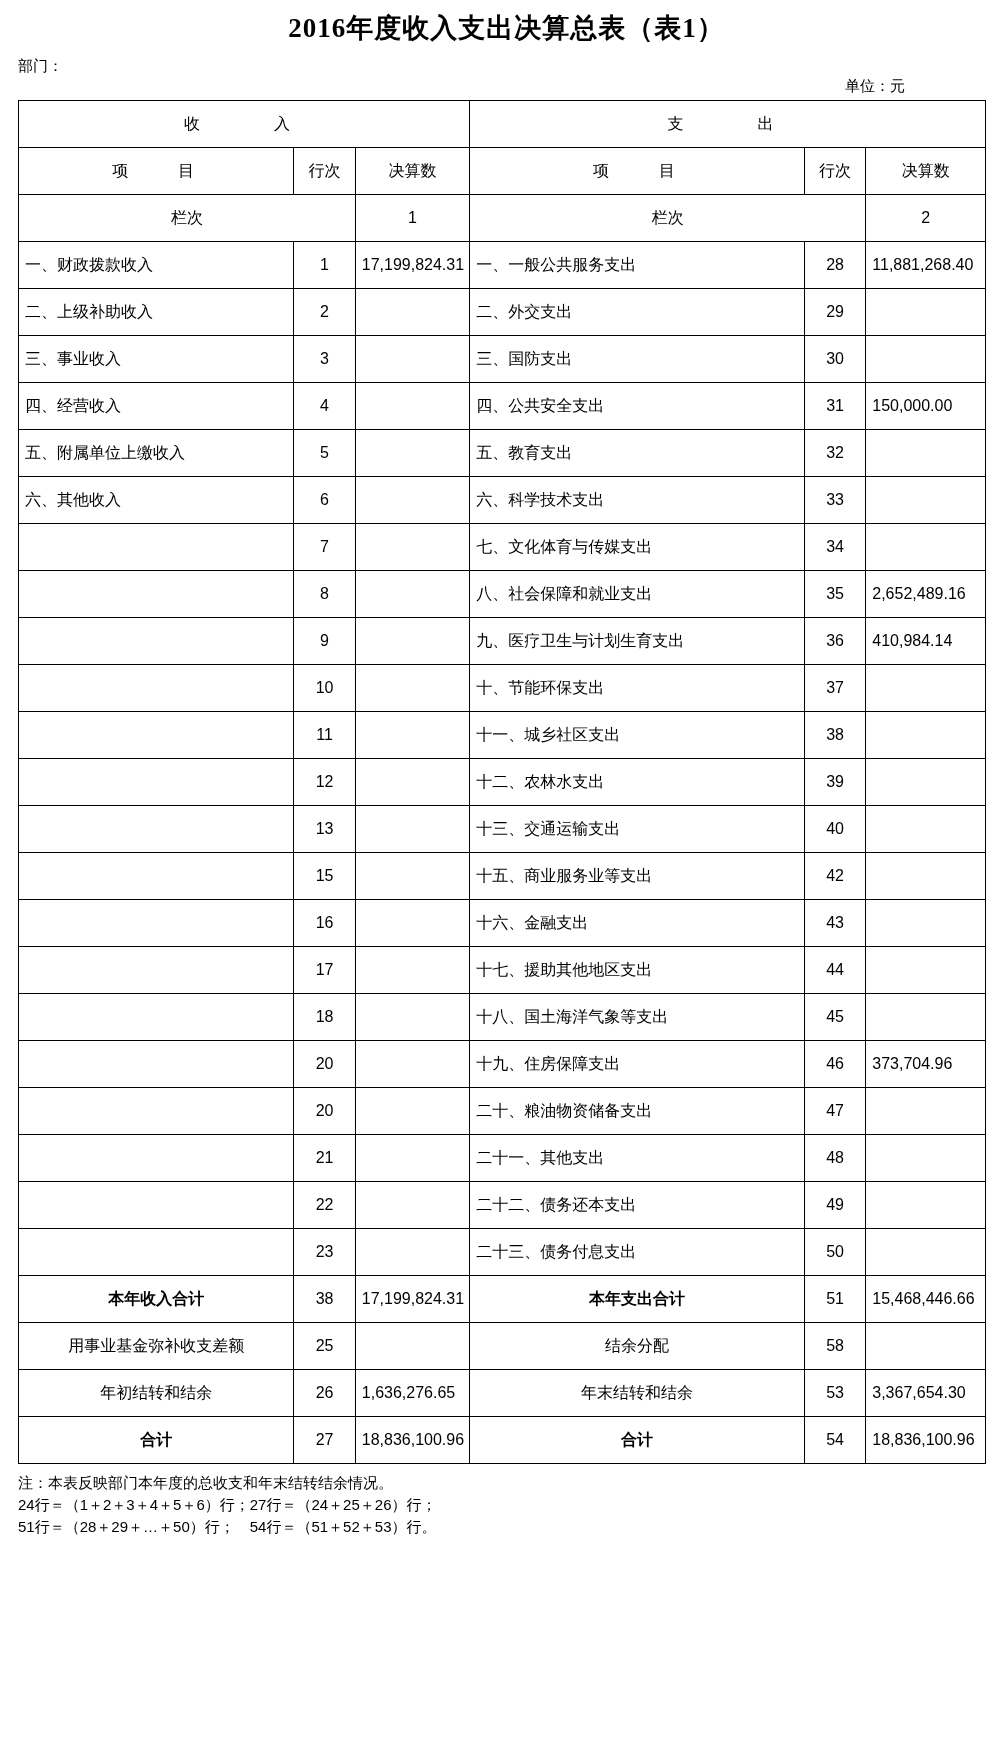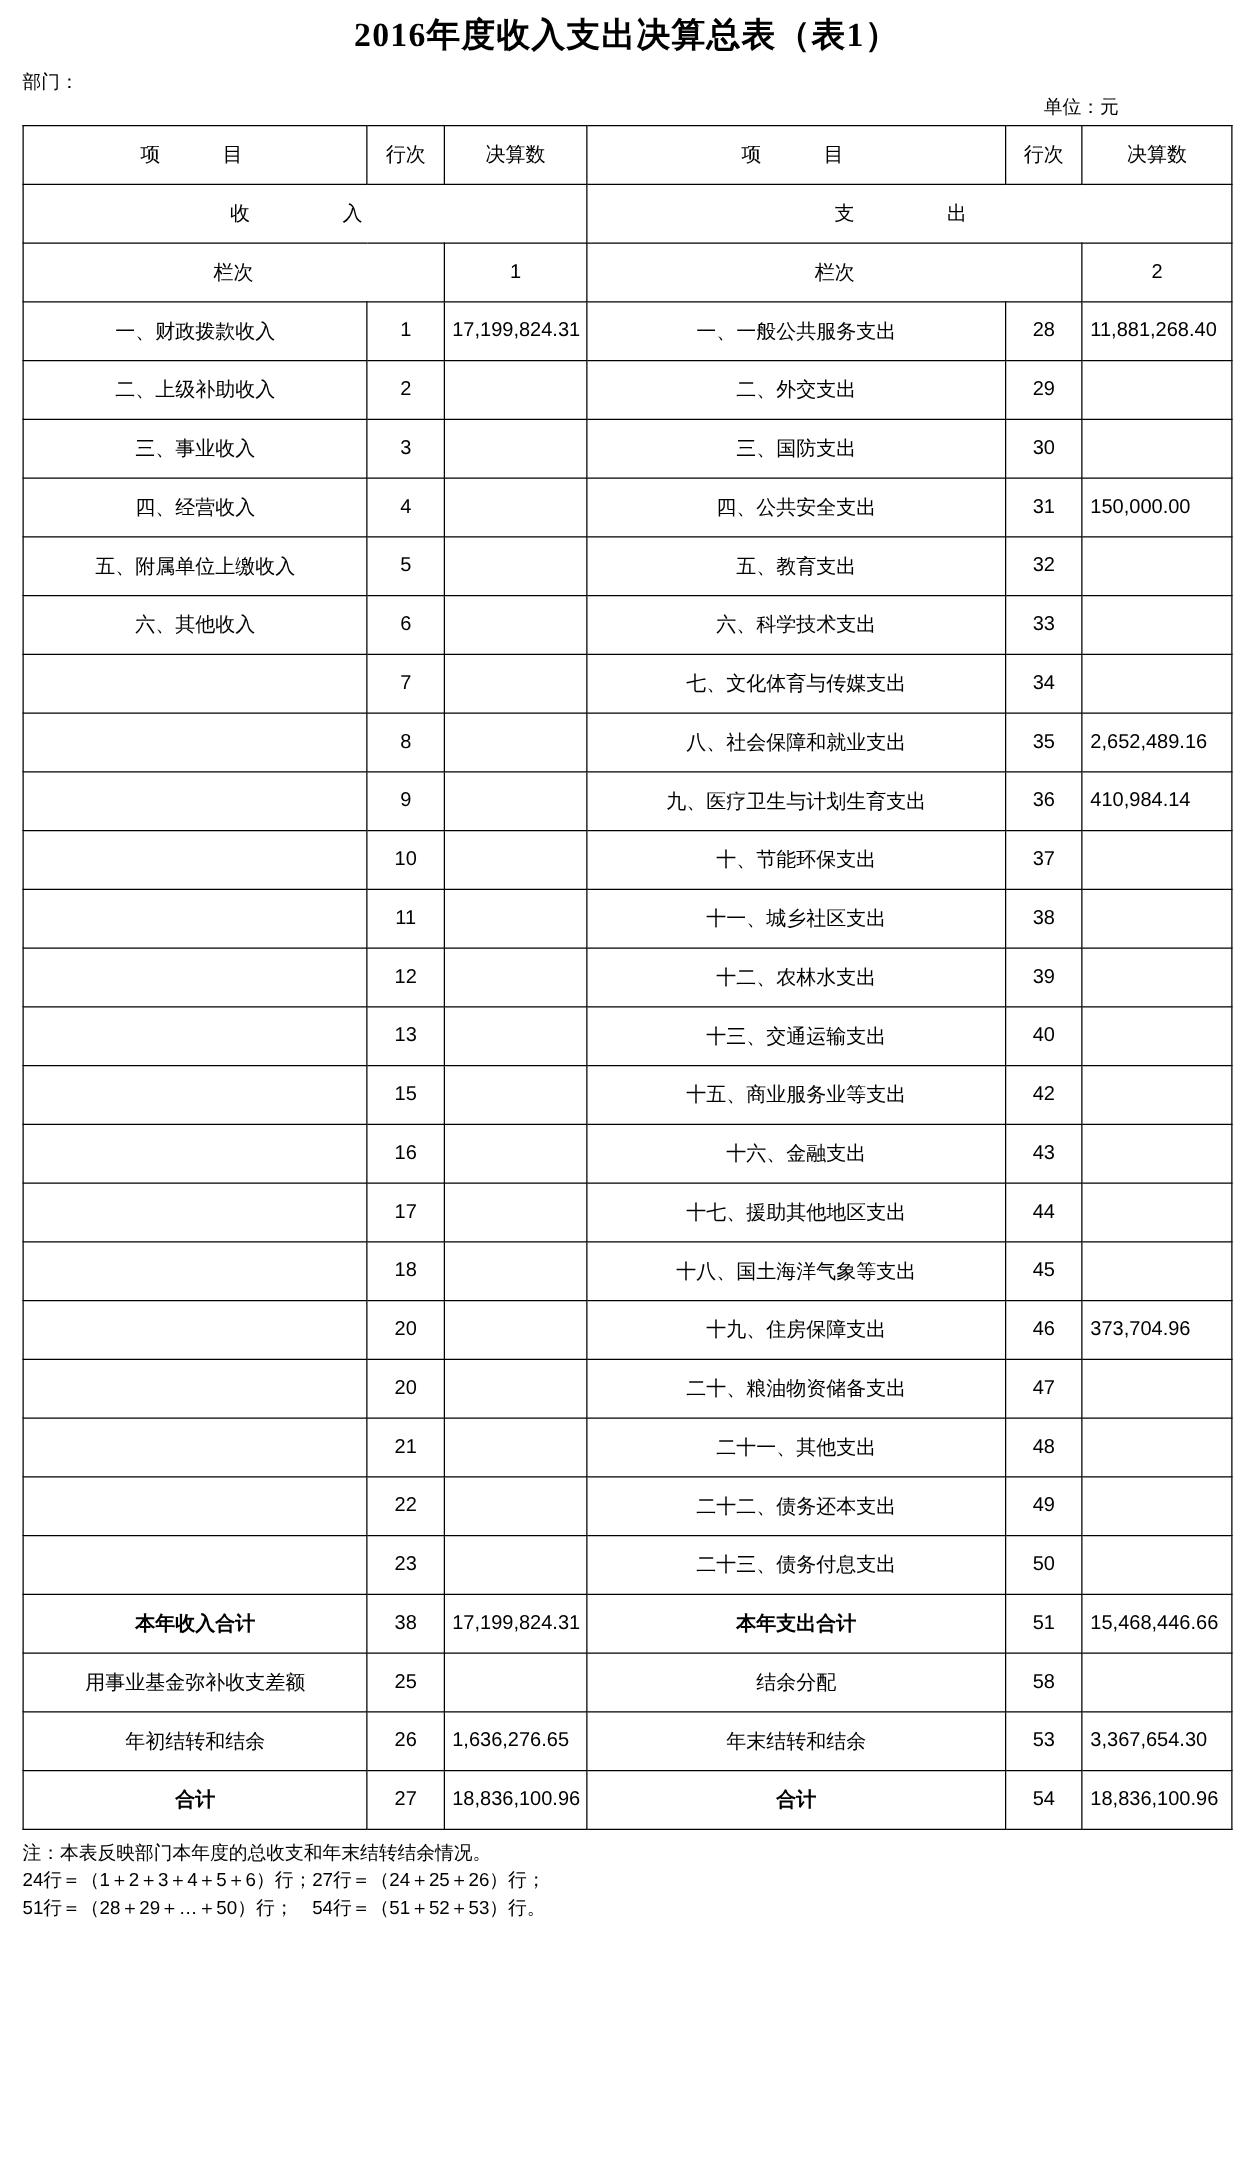--- a/index.html
+++ b/index.html
@@ -9,21 +9,21 @@
   }
   body {
     width: 1005px;
     min-height: 1747px;
     font-family: "Liberation Serif", "DejaVu Serif", serif;
     color: #000000;
   }
   .page {
     width: 1005px;
     box-sizing: border-box;
-    padding: 6px 20px 10px 18px;
+    padding: 6px 10px 10px 18px;
     position: relative;
   }
   .doc-title {
     text-align: center;
     font-size: 27px;
     font-weight: bold;
     letter-spacing: 1px;
     margin: 4px 0 10px 0;
     font-family: "Liberation Serif", "DejaVu Serif", serif;
   }
@@ -62,21 +62,21 @@
     box-sizing: border-box;
   }
   .col-item   { width: 260px; }
   .col-line   { width: 58px;  }
   .col-amount { width: 108px; }
   .col-item2  { width: 316px; }
   .col-line2  { width: 58px;  }
   .col-amount2{ width: 113px; }
 
   td.center { text-align: center; }
-  td.left   { text-align: center; padding-left: 14px; }
+  td.left   { text-align: left; padding-left: 14px; }
   td.amount {
     font-size: 14px;
     letter-spacing: 0px;
   }
   td.amount.big { font-size: 16px; }
   .hdr-group {
     text-align: center;
     font-size: 19px;
     letter-spacing: 14px;
     height: 36px;
@@ -118,30 +118,30 @@
     <colgroup>
       <col class="col-item">
         <col class="col-line">
         <col class="col-amount">
       <col class="col-item2">
         <col class="col-line2">
         <col class="col-amount2">
     </colgroup>
     <tbody id="table-body">
       <tr>
+        <td colspan="3" class="hdr-group">收　　入</td>
+        <td colspan="3" class="hdr-group">支　　出</td>
+      </tr>
+      <tr>
         <td class="hdr-cell">项　　目</td>
         <td class="hdr-plain">行次</td>
         <td class="hdr-plain">决算数</td>
         <td class="hdr-cell">项　　目</td>
         <td class="hdr-plain">行次</td>
         <td class="hdr-plain">决算数</td>
-      </tr>
-      <tr>
-        <td colspan="3" class="hdr-group">收　　入</td>
-        <td colspan="3" class="hdr-group">支　　出</td>
       </tr>
       <tr>
         <td colspan="2" class="hdr-plain">栏次</td>
         <td class="hdr-plain">1</td>
         <td colspan="2" class="hdr-plain">栏次</td>
         <td class="hdr-plain">2</td>
       </tr>
     <tr>
           <td class="left">一、财政拨款收入</td>
           <td class="center">1</td>

